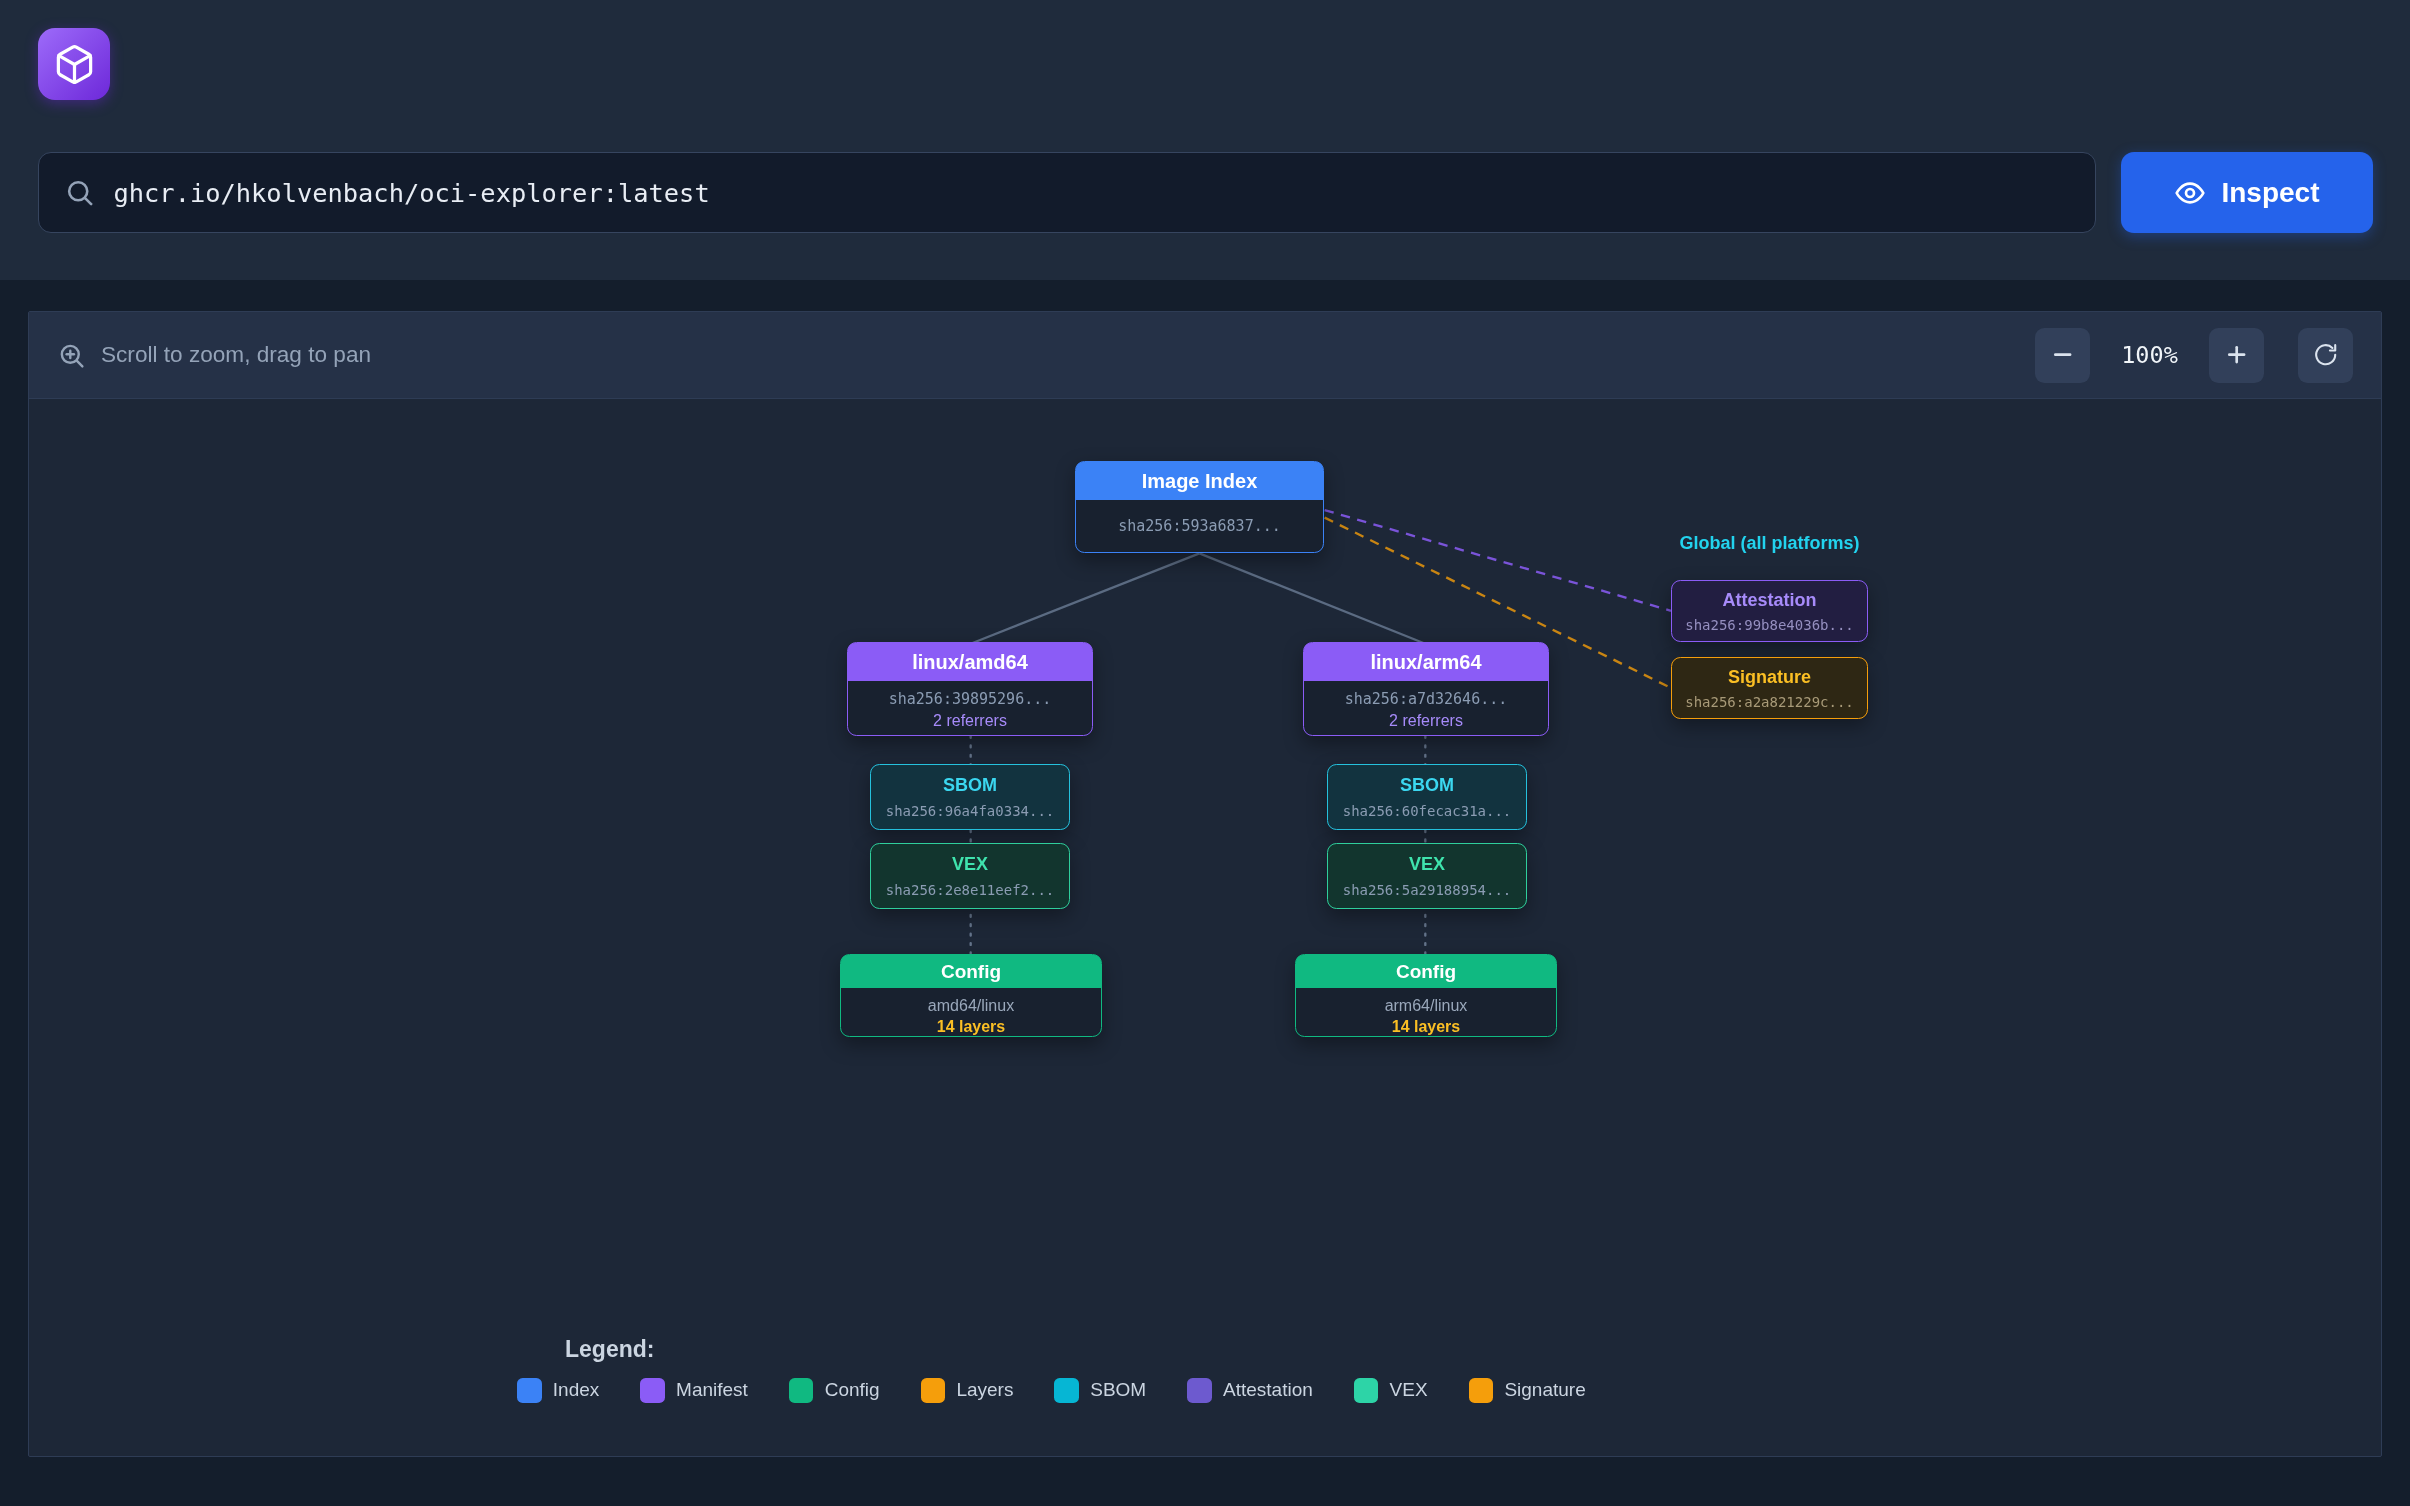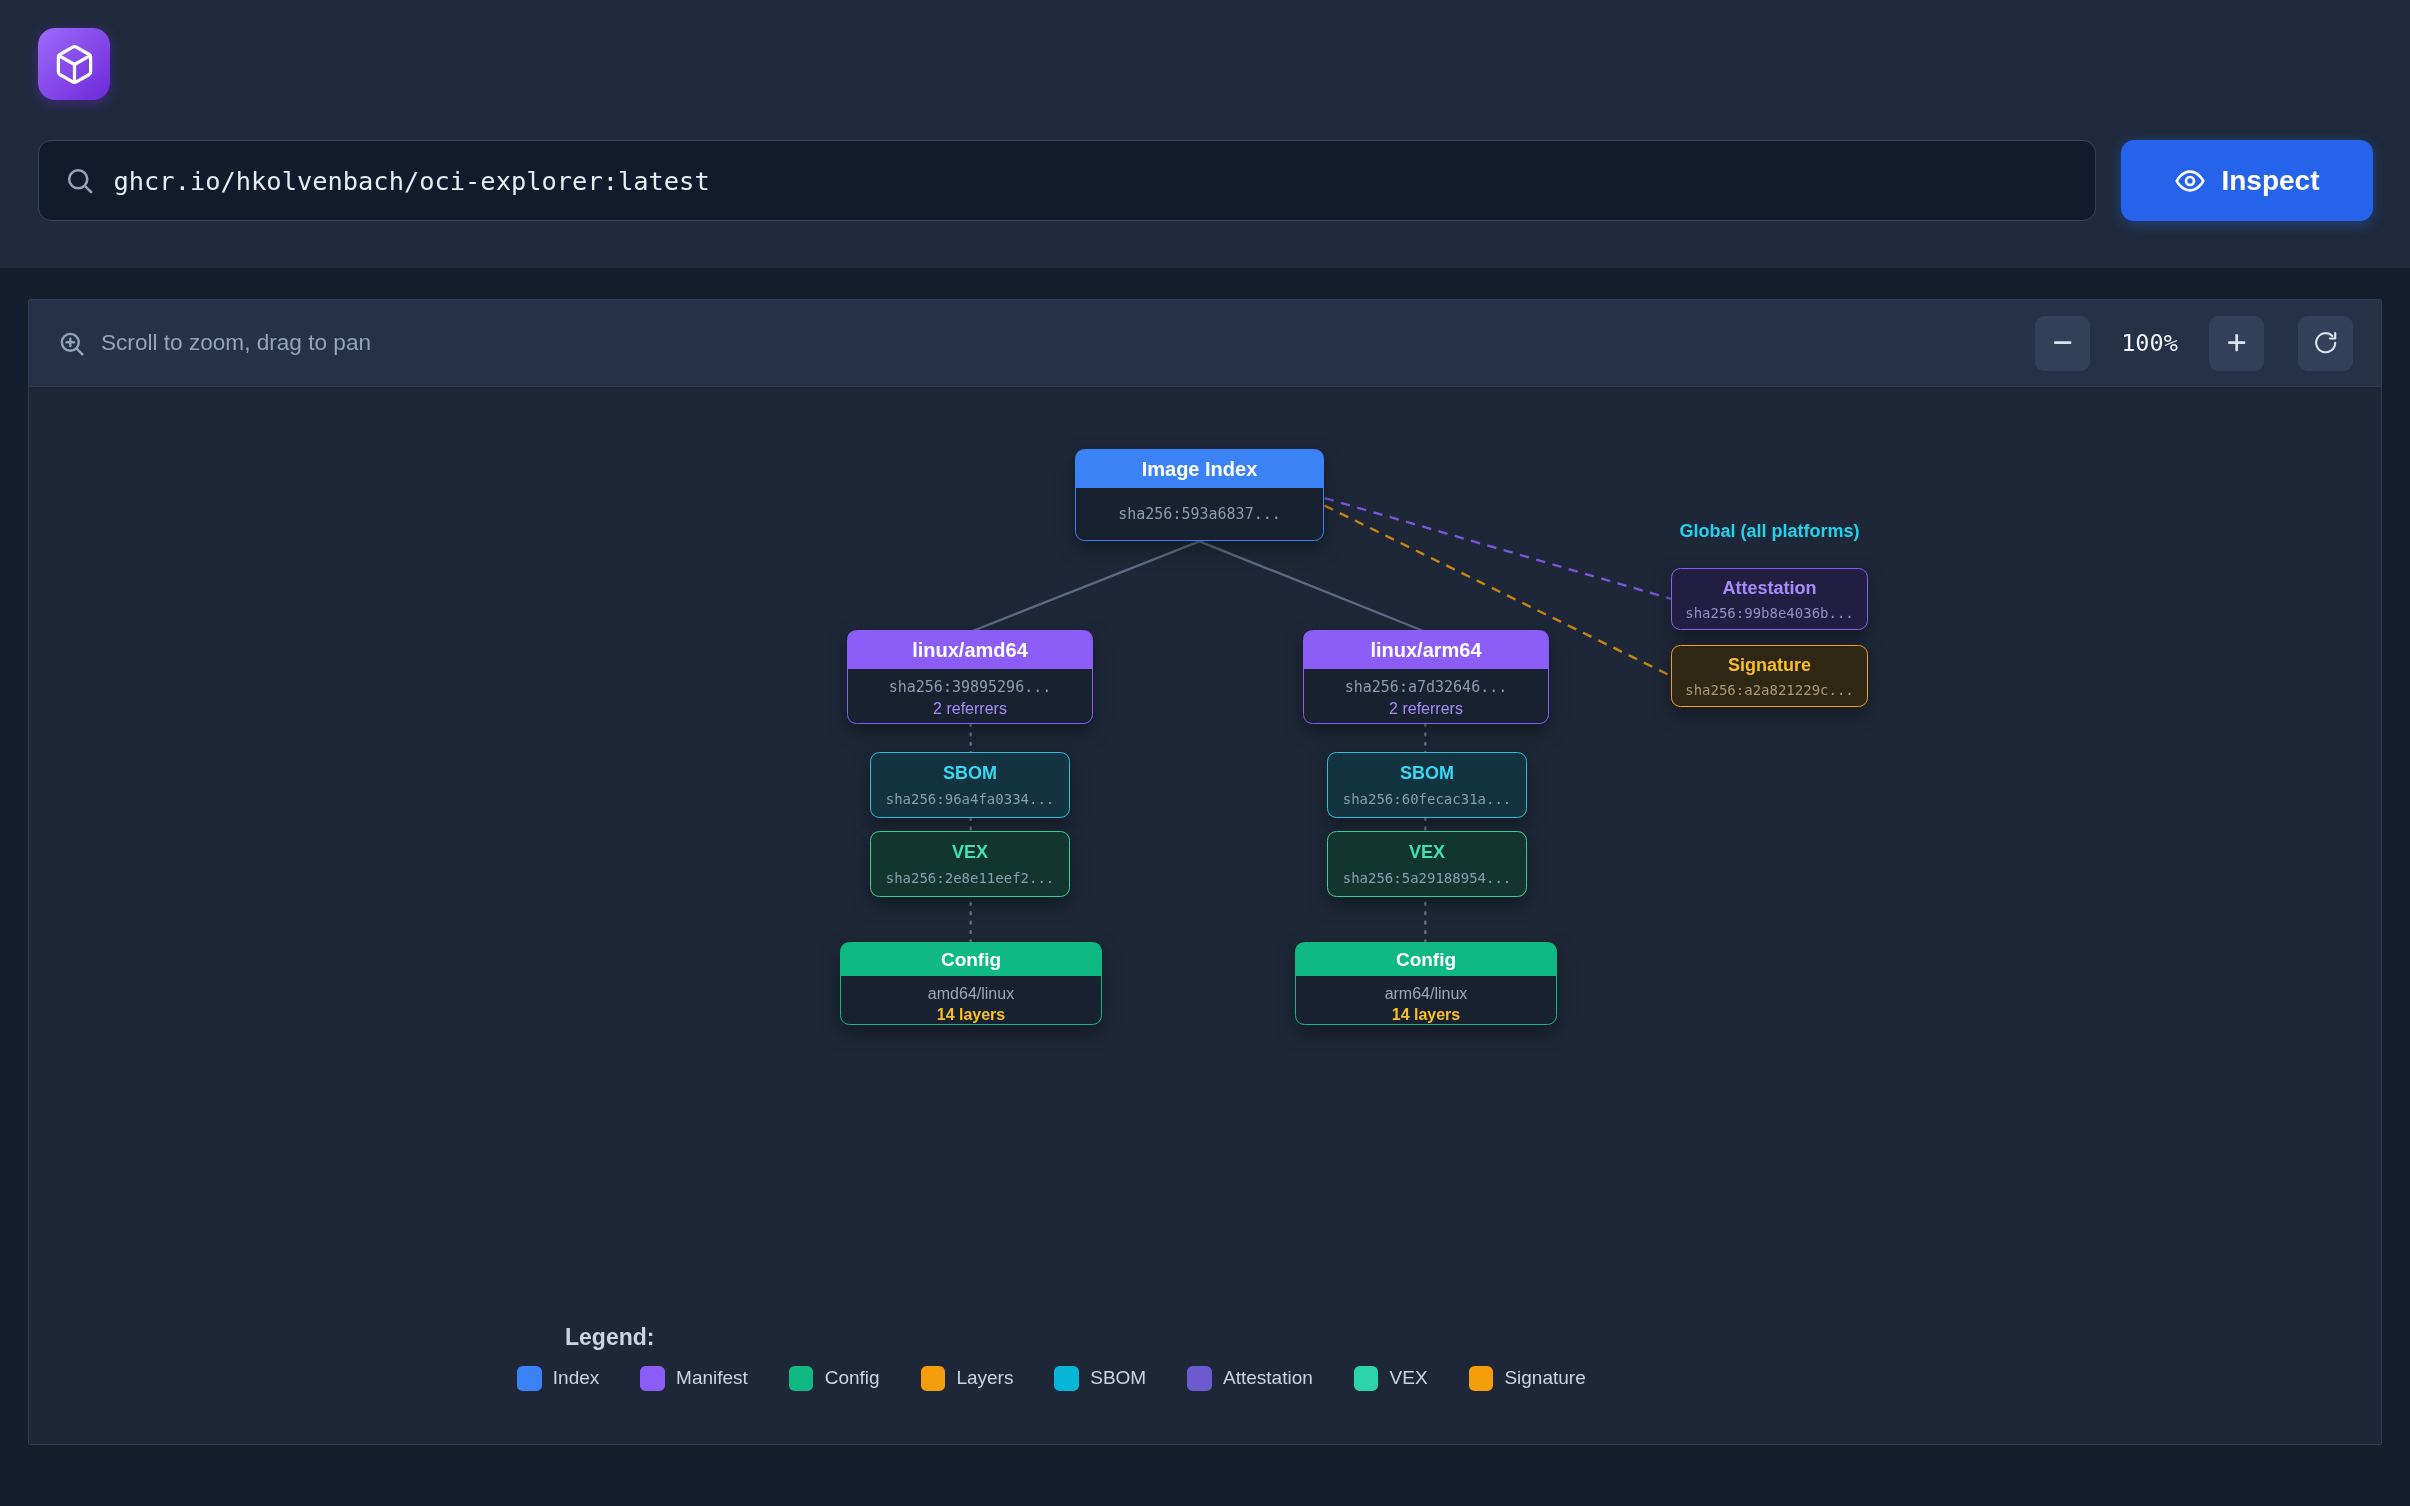--- a/index.html
+++ b/index.html
@@ -28,21 +28,21 @@
   .nav { display:flex; align-items:center; gap:41px; }
   .nav-item { display:flex; align-items:center; gap:13px; color:#cbd5e1; font-size:26px; cursor:pointer; background:none; border:none; font-family:inherit; }
   .nav-item svg { width:28px; height:28px; }
   .nav-btn {
     display:flex; align-items:center; gap:14px; font-size:26px; color:#eef2f7;
     background:#1d3a5f; border:0.9px solid rgba(96,165,250,.5); border-radius:11.3px;
     padding:0 26px; height:64px; cursor:pointer; font-family:inherit;
   }
   .nav-btn svg { width:29px; height:29px; color:#7cb8f7; }
 
-  .search-row { display:flex; gap:25px; margin-top:40px; }
+  .search-row { display:flex; gap:25px; margin-top:52px; }
   .search-box {
     flex:1; height:81px; background:#121b2b; border:1.9px solid #36455f;
     border-radius:13px; display:flex; align-items:center; padding:0 24.5px; gap:19px;
   }
   .search-box svg { width:31px; height:31px; color:#94a3b8; flex:none; }
   .search-box input {
     flex:1; background:transparent; border:none; outline:none; color:#e8edf4;
     font-family:"DejaVu Sans Mono", monospace; font-size:25.4px;
   }
   .inspect-btn {

